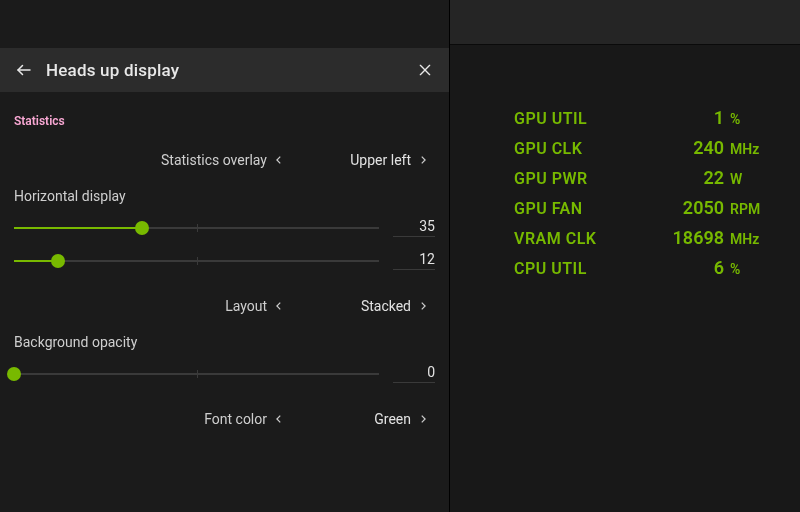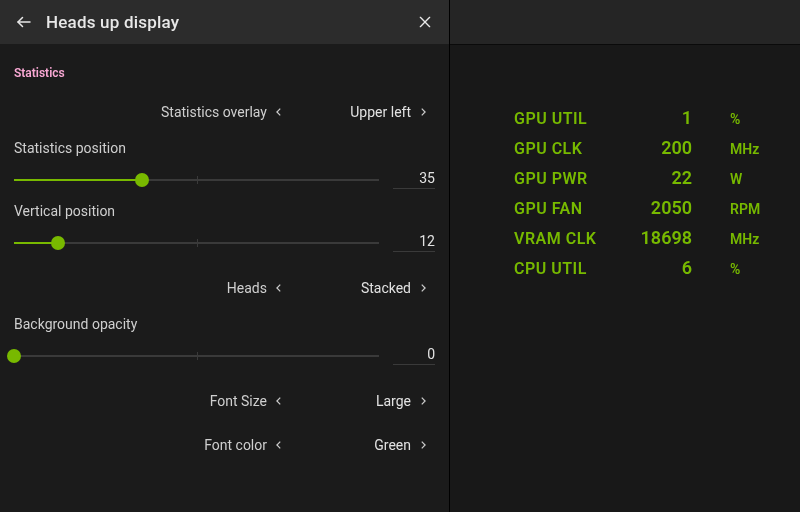--- a/index.html
+++ b/index.html
@@ -4,21 +4,21 @@
 <style>
   * { box-sizing: border-box; margin: 0; padding: 0; font-family: -apple-system, BlinkMacSystemFont, "Segoe UI", Roboto, sans-serif; }
   html, body { width: 800px; height: 512px; overflow: hidden; background: #151515; }
   .root { display: flex; width: 100%; height: 100%; }
   .panel {
     width: 450px; height: 100%; background: #1b1b1b; display: flex; flex-direction: column;
     border-right: 1px solid #000;
   }
   .titlebar {
     height: 44px; background: #2c2c2c; display: flex; align-items: center;
-    padding: 0 14px; color: #e8e8e8;
+    padding: 0 14px; color: #e8e8e8; margin-top: 48px;
   }
   .titlebar .back { width: 20px; height: 20px; display:flex; align-items:center; justify-content:center; margin-right: 12px; cursor:pointer;}
   .titlebar .title { flex: 1; font-size: 17px; font-weight: 500; letter-spacing: .2px;}
   .titlebar .close { width: 20px; height: 20px; display:flex; align-items:center; justify-content:center; cursor:pointer;}
   .body { flex: 1; overflow-y: auto; padding: 0 14px 14px 14px; }
   .section-header { color: #f9a8d4; font-size: 12px; font-weight: 600; margin-top: 22px; margin-bottom: 10px; }
   .row { display: flex; align-items: center; height: 44px; color: #cfcfcf; }
   .row .label { flex: 1; font-size: 14px; font-weight: 400; text-align: right; }
   .row .chev { width: 24px; height: 24px; display:flex; align-items:center; justify-content:center; color:#aaa; cursor:pointer;}
   .row .value { width: 120px; text-align: right; font-size: 14px; color: #e2e2e2; }
@@ -42,21 +42,21 @@
   .preview {
     flex: 1; height: 100%; position: relative; background: #151515;
   }
   .preview-top { height: 44px; background: #252525; }
   .preview-body { position:absolute; top:44px; left:0; right:0; bottom:0; background:#181818;
     border-top: 1px solid #0a0a0a; }
   .stats {
     position: absolute; left: 64px; top: 62px; display:flex; flex-direction:column; gap: 9px;
     font-weight: 600;
   }
-  .stat { display:flex; align-items:baseline; width: 250px; gap: 32px; }
+  .stat { display:flex; align-items:baseline; width: 250px; }
   .stat .slabel { flex:1; color:#77b900; font-size:16px; letter-spacing: .5px; }
   .stat .sval { color:#77b900; font-size:18px; text-align:right; }
   .stat .sunit { color:#77b900; font-size:14px; margin-left:6px; min-width: 34px; text-align:left; }
 
   svg { display:block; }
 </style>
 </head>
 <body>
 
 <div class="root">
@@ -89,45 +89,44 @@
         </div>
         <div class="value">Upper left</div>
         <div class="chev">
           <svg width="10" height="14" viewBox="0 0 24 24" fill="none" stroke="#ccc" stroke-width="3">
               <polyline points="9 4 17 12 9 20"></polyline>
             </svg>
         </div>
       </div>
 
       <div class="slider-block">
-        <div class="label">Statistics position</div>
+        <div class="label">Horizontal display</div>
         <div class="slider-line">
           <div class="track">
             <div class="tick"></div>
             <div class="fill" style="width:35%"></div>
             <div class="thumb" style="left:35%"></div>
           </div>
           <div class="valbox">35</div>
         </div>
       </div>
 
       <div class="slider-block">
-        <div class="label">Vertical position</div>
         <div class="slider-line">
           <div class="track">
             <div class="tick"></div>
             <div class="fill" style="width:12%"></div>
             <div class="thumb" style="left:12%"></div>
           </div>
           <div class="valbox">12</div>
         </div>
       </div>
 
       <div class="row">
-        <div class="label">Heads</div>
+        <div class="label">Layout</div>
         <div class="chev">
           <svg width="10" height="14" viewBox="0 0 24 24" fill="none" stroke="#ccc" stroke-width="3">
               <polyline points="15 4 7 12 15 20"></polyline>
             </svg>
         </div>
         <div class="value">Stacked</div>
         <div class="chev">
           <svg width="10" height="14" viewBox="0 0 24 24" fill="none" stroke="#ccc" stroke-width="3">
               <polyline points="9 4 17 12 9 20"></polyline>
             </svg>
@@ -139,34 +138,20 @@
         <div class="slider-line">
           <div class="track">
             <div class="tick"></div>
             <div class="fill" style="width:0%"></div>
             <div class="thumb" style="left:0%"></div>
           </div>
           <div class="valbox">0</div>
         </div>
       </div>
 
-      <div class="row">
-        <div class="label">Font Size</div>
-        <div class="chev">
-          <svg width="10" height="14" viewBox="0 0 24 24" fill="none" stroke="#ccc" stroke-width="3">
-              <polyline points="15 4 7 12 15 20"></polyline>
-            </svg>
-        </div>
-        <div class="value">Large</div>
-        <div class="chev">
-          <svg width="10" height="14" viewBox="0 0 24 24" fill="none" stroke="#ccc" stroke-width="3">
-              <polyline points="9 4 17 12 9 20"></polyline>
-            </svg>
-        </div>
-      </div>
 
       <div class="row">
         <div class="label">Font color</div>
         <div class="chev">
           <svg width="10" height="14" viewBox="0 0 24 24" fill="none" stroke="#ccc" stroke-width="3">
               <polyline points="15 4 7 12 15 20"></polyline>
             </svg>
         </div>
         <div class="value">Green</div>
         <div class="chev">
@@ -183,21 +168,21 @@
     <div class="preview-top"></div>
     <div class="preview-body">
       <div class="stats" id="stats-box">
           <div class="stat">
             <span class="slabel">GPU UTIL</span>
             <span class="sval">1</span>
             <span class="sunit">%</span>
           </div>
           <div class="stat">
             <span class="slabel">GPU CLK</span>
-            <span class="sval">200</span>
+            <span class="sval">240</span>
             <span class="sunit">MHz</span>
           </div>
           <div class="stat">
             <span class="slabel">GPU PWR</span>
             <span class="sval">22</span>
             <span class="sunit">W</span>
           </div>
           <div class="stat">
             <span class="slabel">GPU FAN</span>
             <span class="sval">2050</span>

